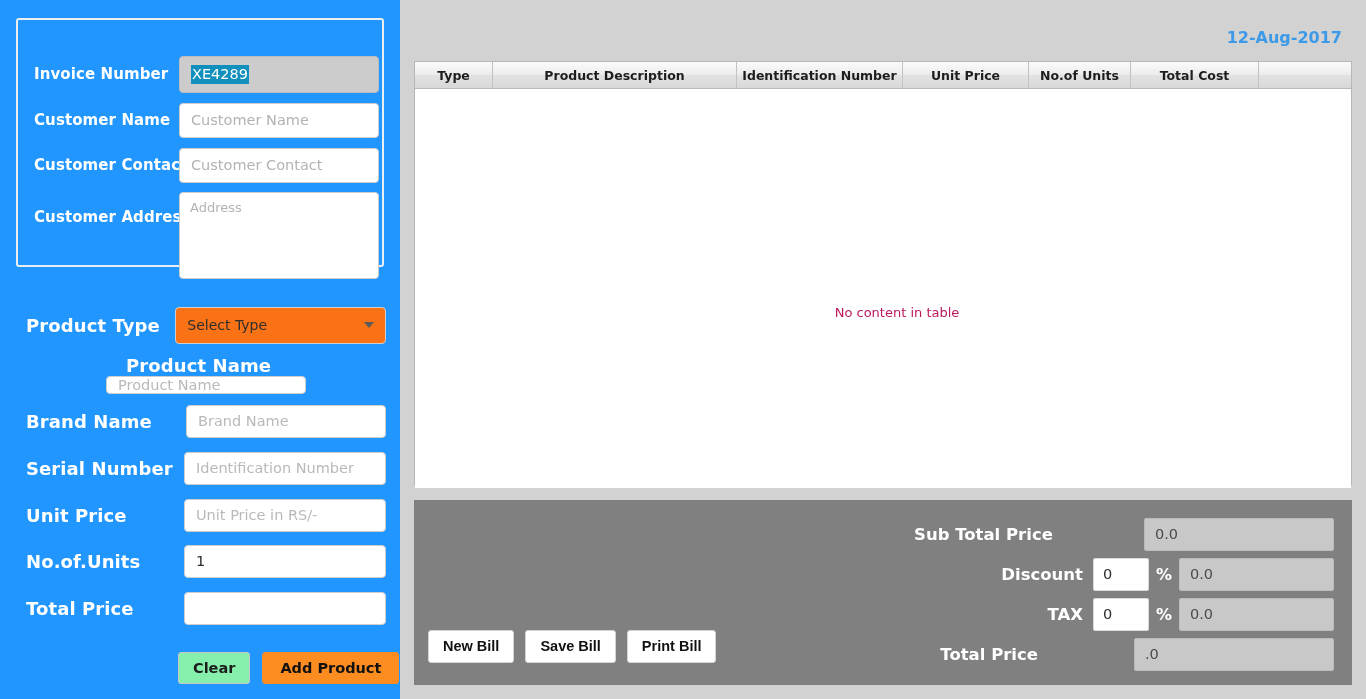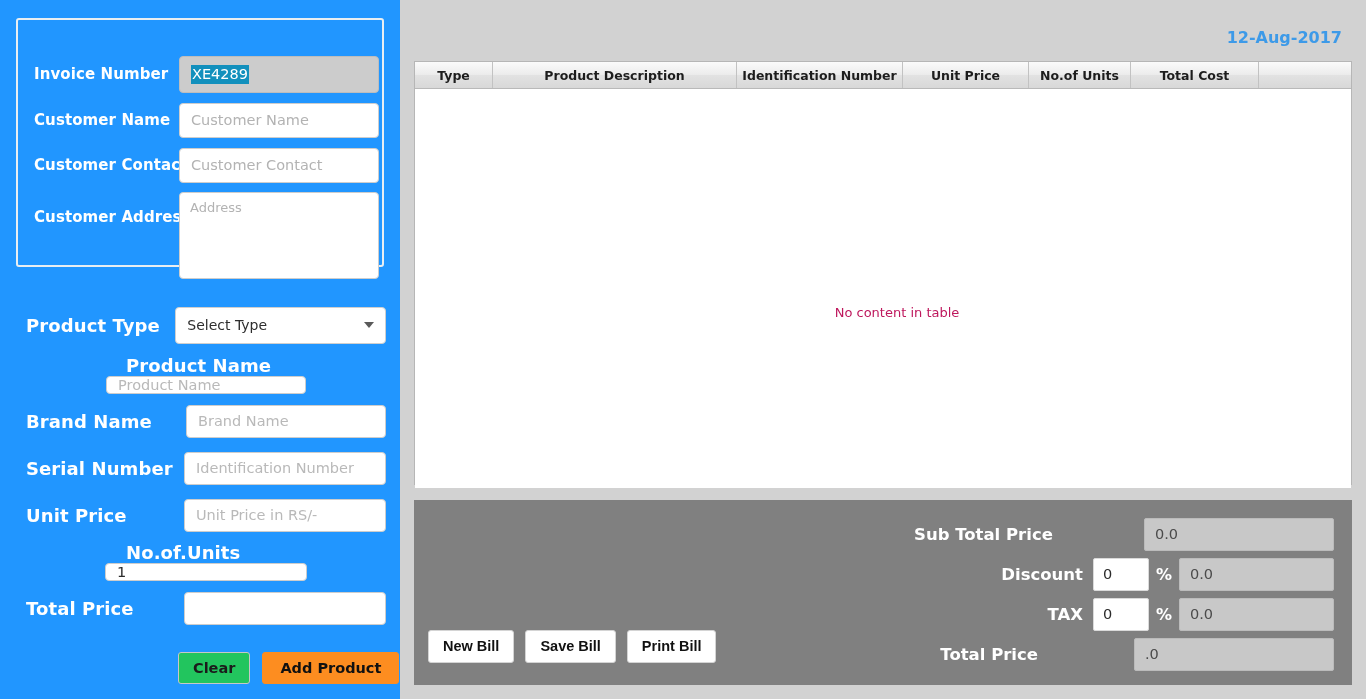--- a/index.html
+++ b/index.html
@@ -117,33 +117,33 @@
     padding: 0 11px;
     outline: none;
   }
   .pinput::placeholder { color: #b9b9b9; }
 
   #row-ptype  { top: 306px; }
   #row-pname  { top: 355px; flex-direction: column; }
   #row-brand  { top: 402px; }
   #row-serial { top: 449px; }
   #row-uprice { top: 496px; }
-  #row-units  { top: 542px; flex-direction: column; }
+  #row-units  { top: 542px; }
   #row-total  { top: 589px; }
 
   #row-serial .pinput,
   #row-uprice .pinput,
   #row-units .pinput,
   #row-total .pinput { width: 202px; }
 
   .dropdown {
     position: relative;
     width: 224px;
     height: 37px;
-    background: #ffffff;
+    background: #f97316;
     border: 1px solid #cfcfcf;
     border-radius: 4px;
     display: flex;
     align-items: center;
     padding: 0 11px;
     font-size: 14px;
     color: #2e2e2e;
     cursor: pointer;
   }
   .dropdown .caret {
@@ -162,21 +162,21 @@
     top: 652px;
     display: flex;
     gap: 12px;
   }
   .btn {
     font-family: "DejaVu Sans", "Liberation Sans", sans-serif;
     font-weight: bold;
     font-size: 14.5px;
     border: 1px solid #c7c7c7;
     border-radius: 3px;
-    background: #22c55e;
+    background: #86efac;
     color: #1b1b1b;
     height: 32px;
     padding: 0 14px;
     cursor: pointer;
     line-height: 30px;
   }
   .btn-add {
     background: #fd8d20;
     border-color: #fd8d20;
     color: #111111;

